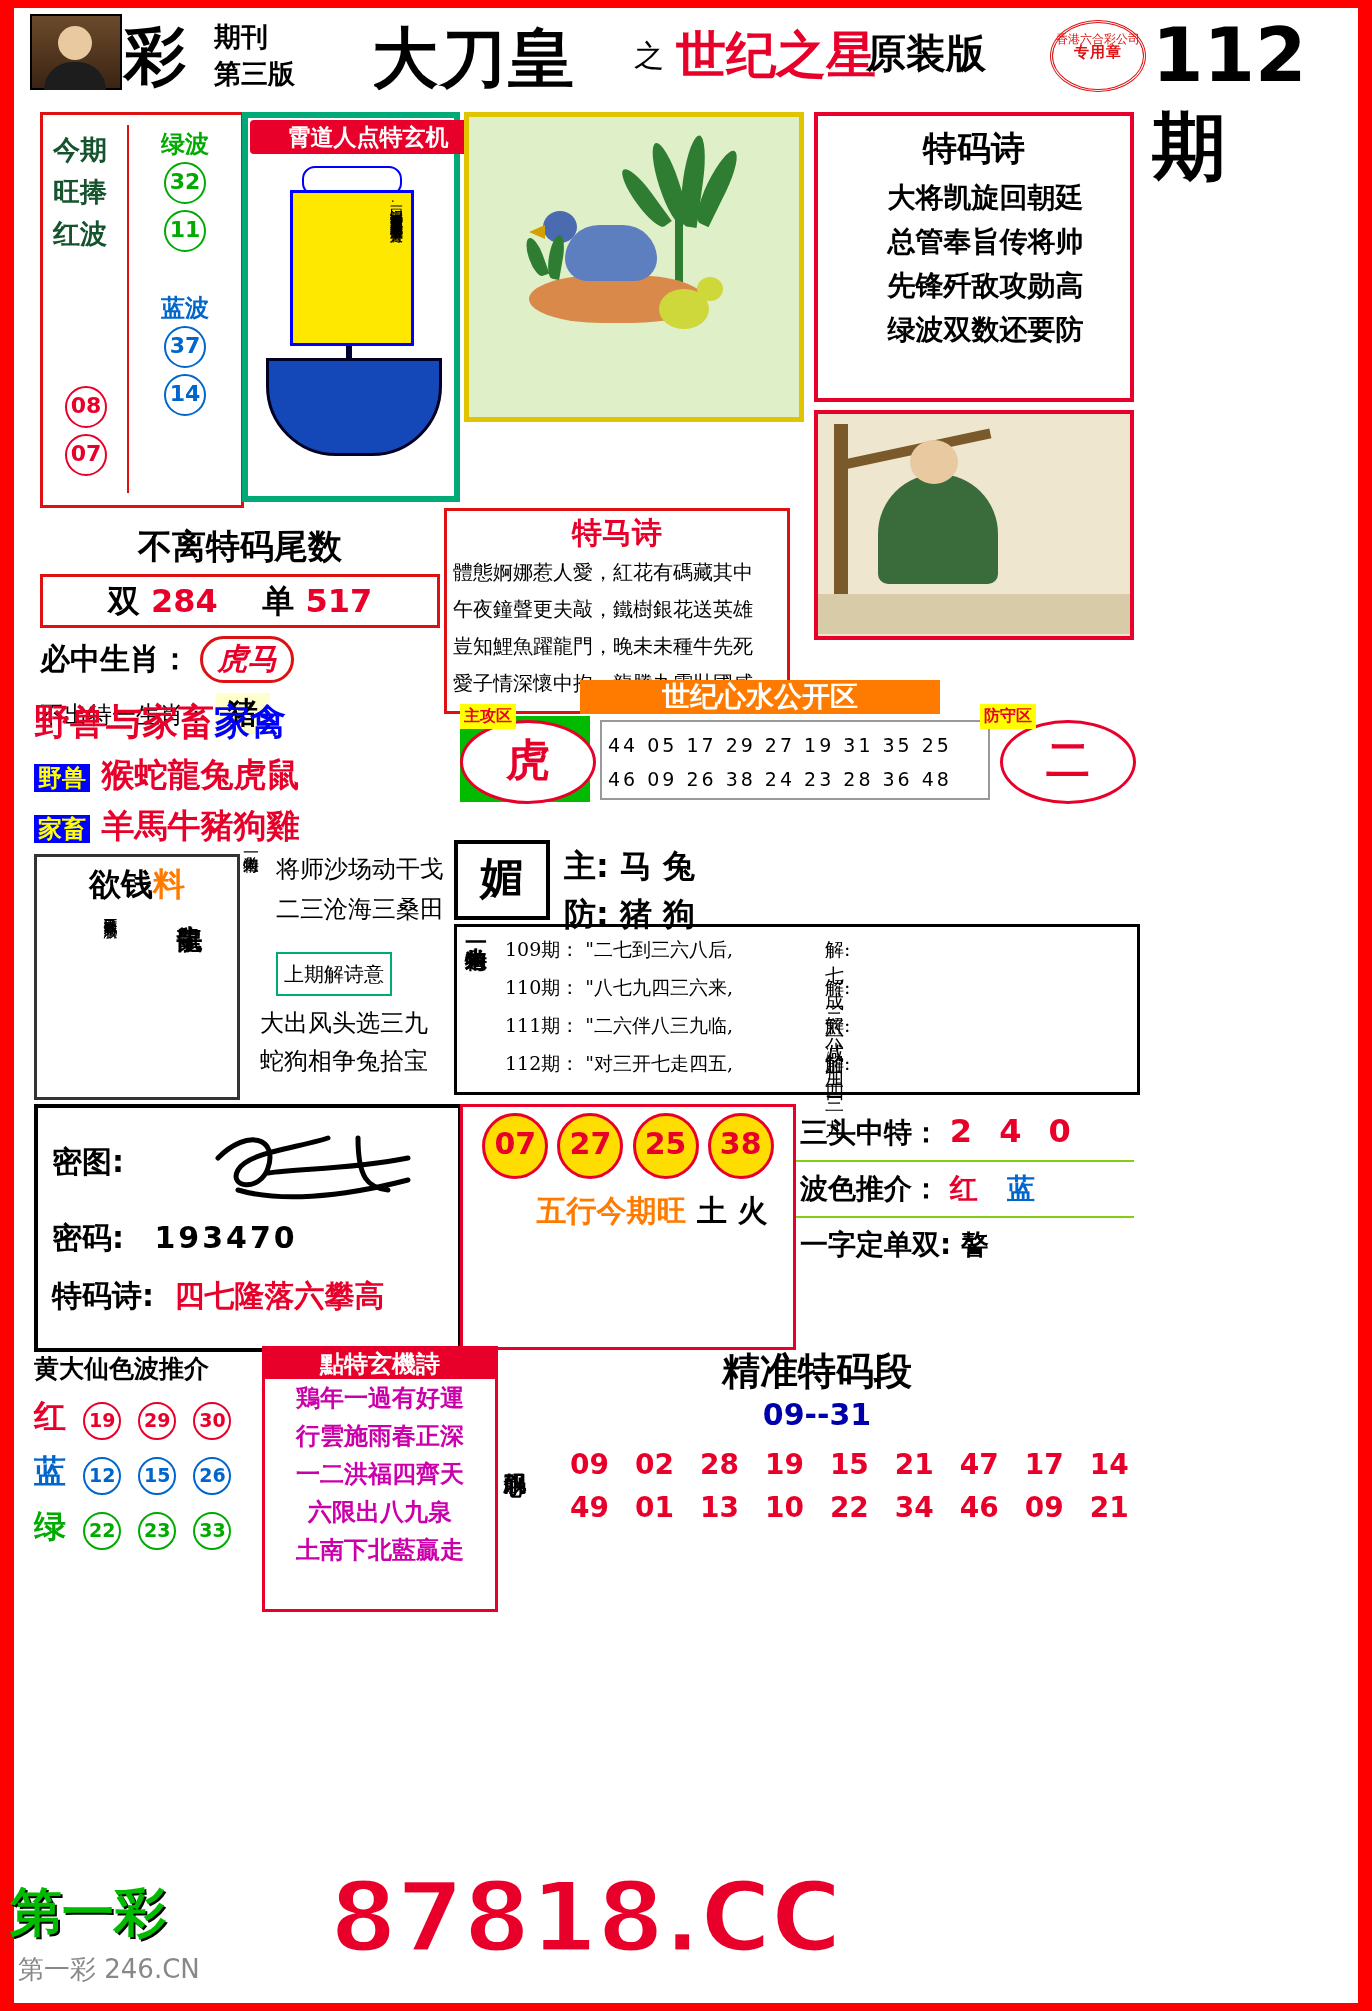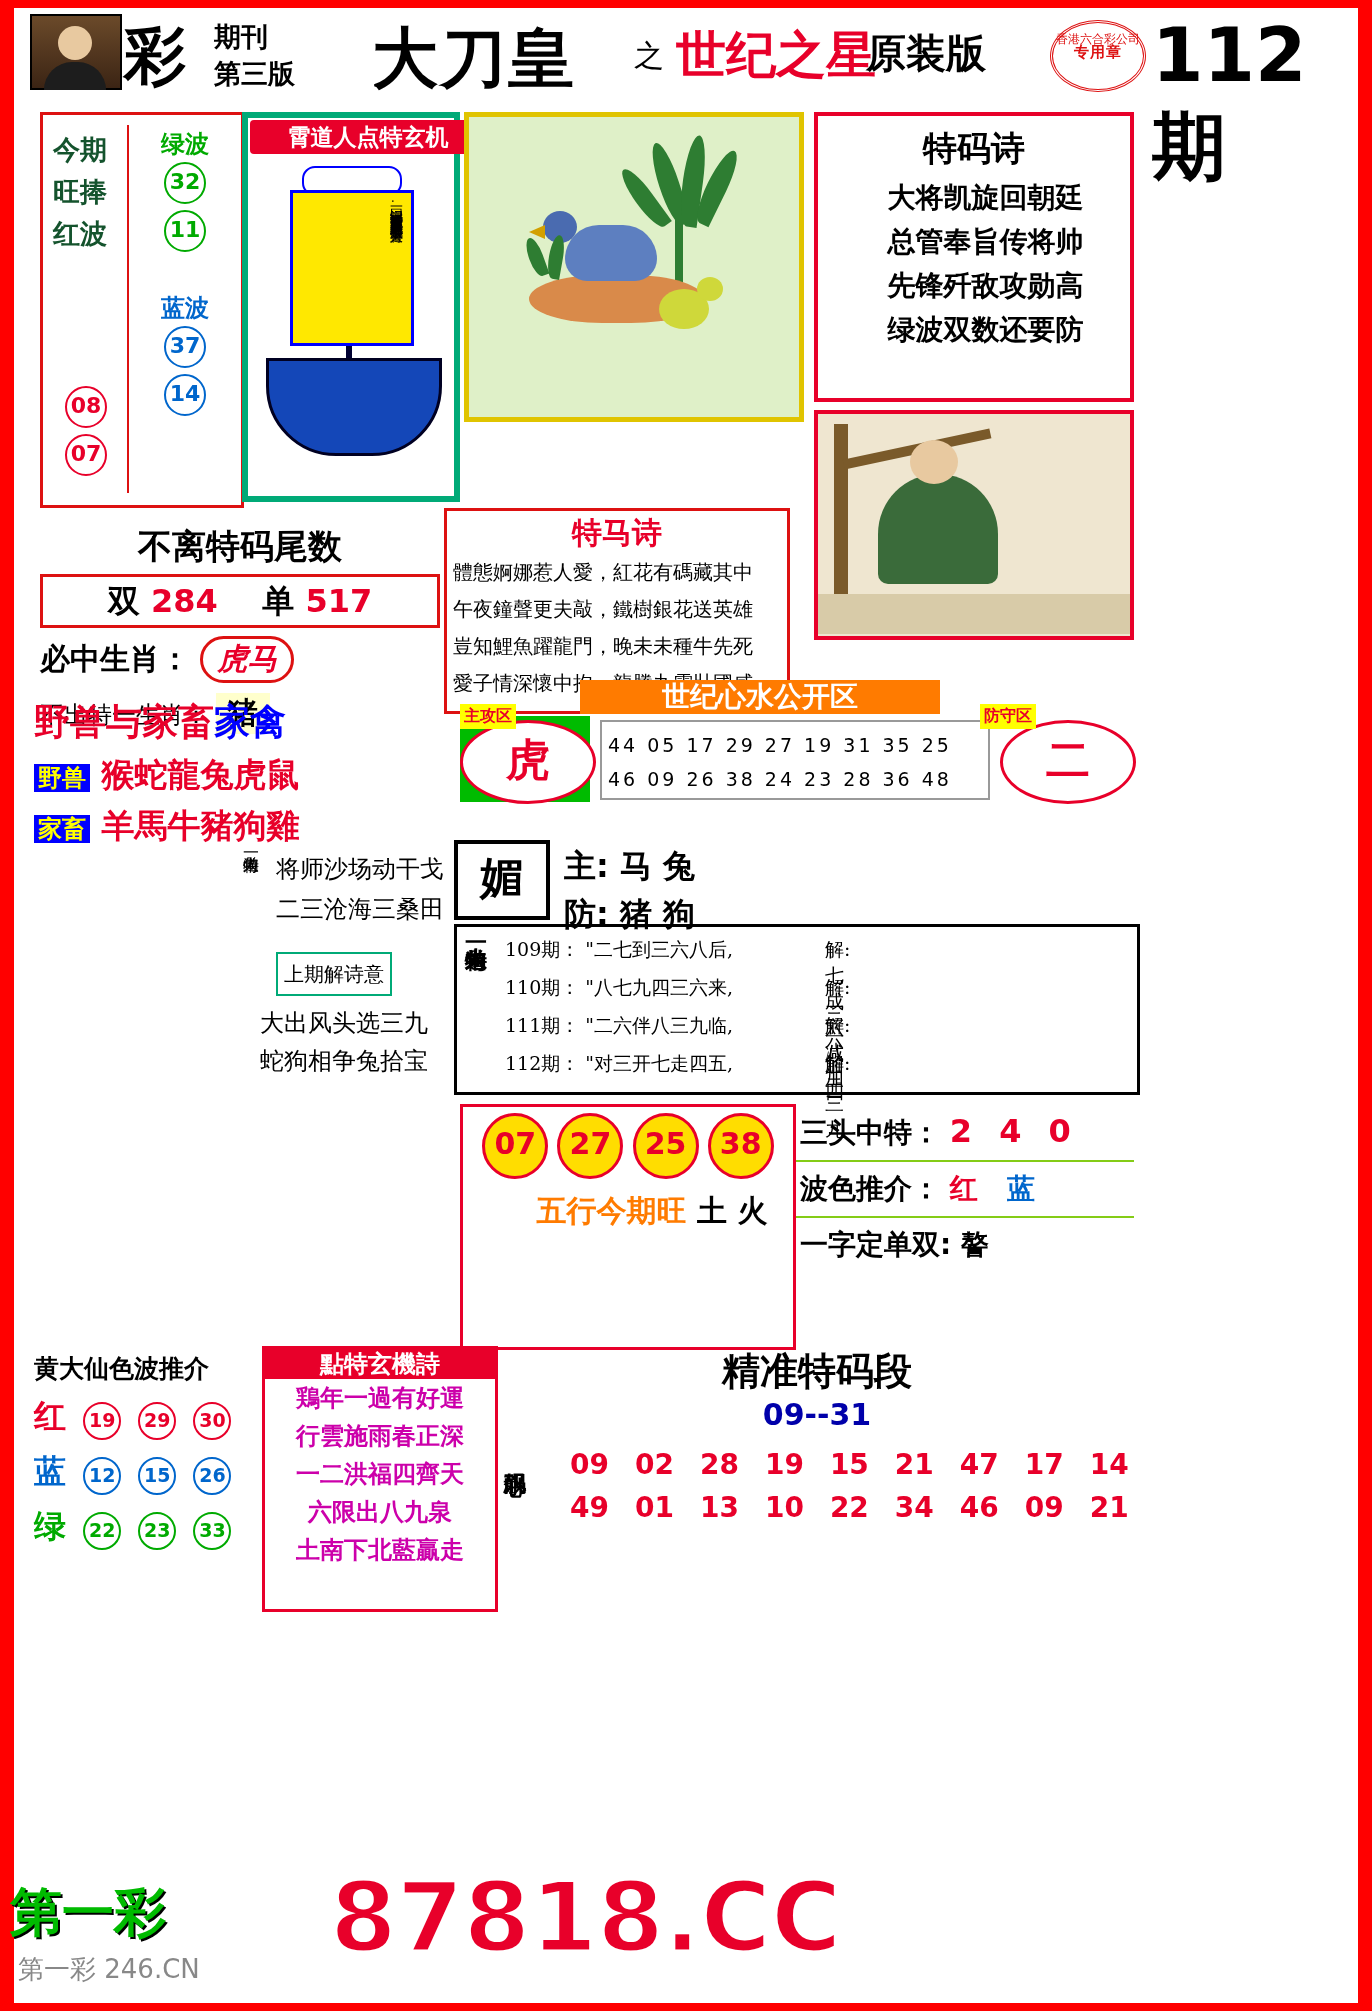--- a/index.html
+++ b/index.html
@@ -271,20 +271,27 @@
       <div class="oval" style="left:0px;top:40px;">虎</div>
       <div class="numbox">
         <div>44 05 17 29 27 19 31 35   25</div>
         <div>46 09  26 38 24 23 28 36 48</div>
       </div>
       <div class="oval" style="left:540px;top:40px;">二</div>
       <div style="position:absolute;left:0px;top:24px;background:#ff0;color:#e8002a;font-size:16px;font-weight:bold;padding:2px 4px;">主攻区</div>
       <div style="position:absolute;left:520px;top:24px;background:#ff0;color:#e8002a;font-size:16px;font-weight:bold;padding:2px 4px;">防守区</div>
     </div>
 
+    <div class="boxJ">
+      <div class="t">
+        <span>欲钱</span><span class="o">料</span>
+      </div>
+      <div class="mini">欲钱看人民币 新版一元</div>
+      <div class="zodiac">鼠牛龍</div>
+    </div>
 
     <div class="boxK">
       <div class="vt">道人一句中特</div>
       <div class="l1">将师沙场动干戈</div>
       <div class="l1" style="top:46px;">二三沧海三桑田</div>
       <div class="tag">上期解诗意</div>
       <div class="l3">
         <div>大出风头选三九</div>
         <div>蛇狗相争兔拾宝</div>
       </div>
@@ -320,20 +327,34 @@
           <span class="jie">解:八加三九</span>
         </div>
         <div class="predrow" style="top:124px;">
           <span>112期：</span>
           <span>"对三开七走四五,</span>
           <span class="jie">解:</span>
         </div>
       </div>
     </div>
 
+    <div class="boxM">
+      <div class="r1">密图:</div>
+      <svg class="sig" viewBox="0 0 220 88">
+        <path d="M10,40 C40,10 70,20 60,50 C52,74 20,70 30,52 C40,34 90,30 120,20 M60,55 C90,50 140,52 200,40 M150,20 C150,60 160,70 180,72 M30,72 C70,84 130,80 200,62" fill="none" stroke="#000" stroke-width="5" stroke-linecap="round"></path>
+      </svg>
+      <div class="r2">
+        <span>密码:</span>
+        <span class="v">193470</span>
+      </div>
+      <div class="r3">
+        <span>特码诗:</span>
+        <span class="v">四七隆落六攀高</span>
+      </div>
+    </div>
 
     <div class="boxN">
       <div style="text-align:center;">
         <span class="ball">07</span>
         <span class="ball">27</span>
         <span class="ball">25</span>
         <span class="ball">38</span>
       </div>
       <div class="wx">
         <span>五行今期旺</span>

